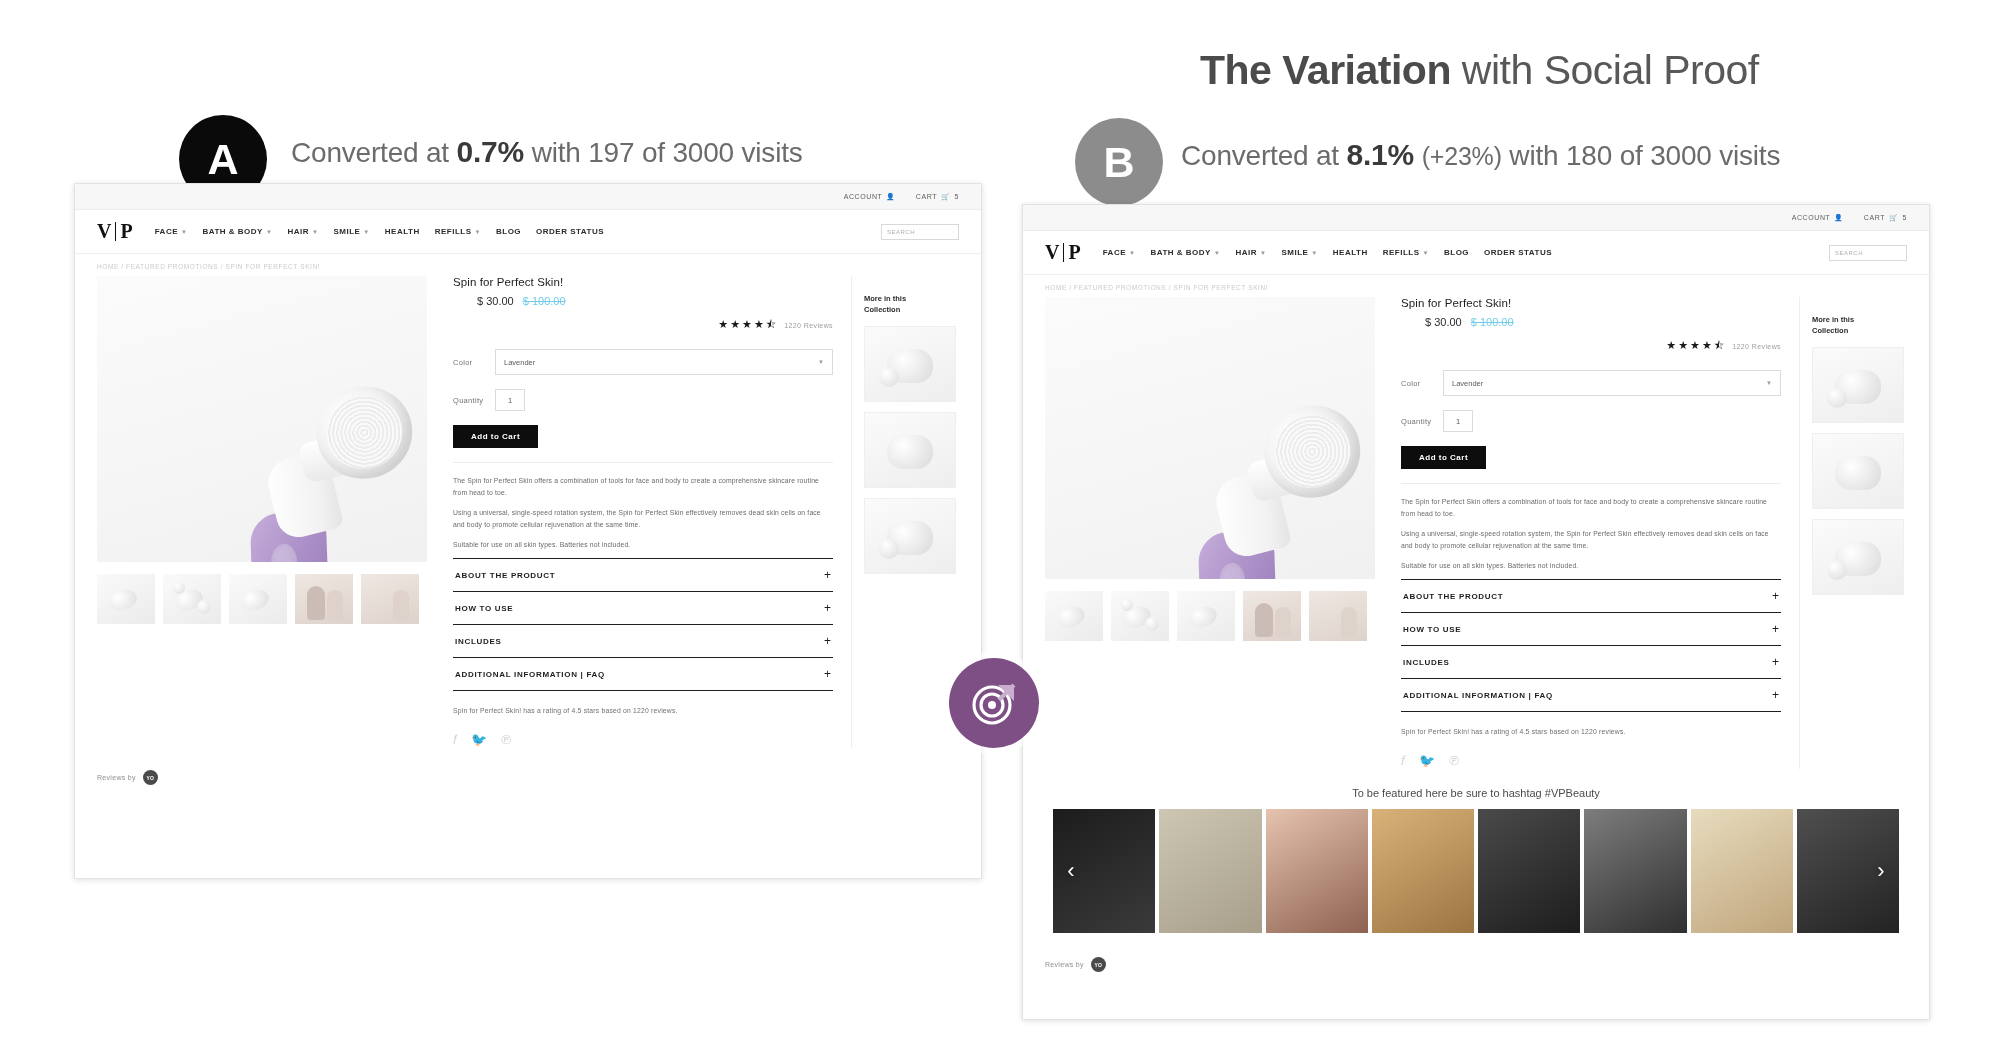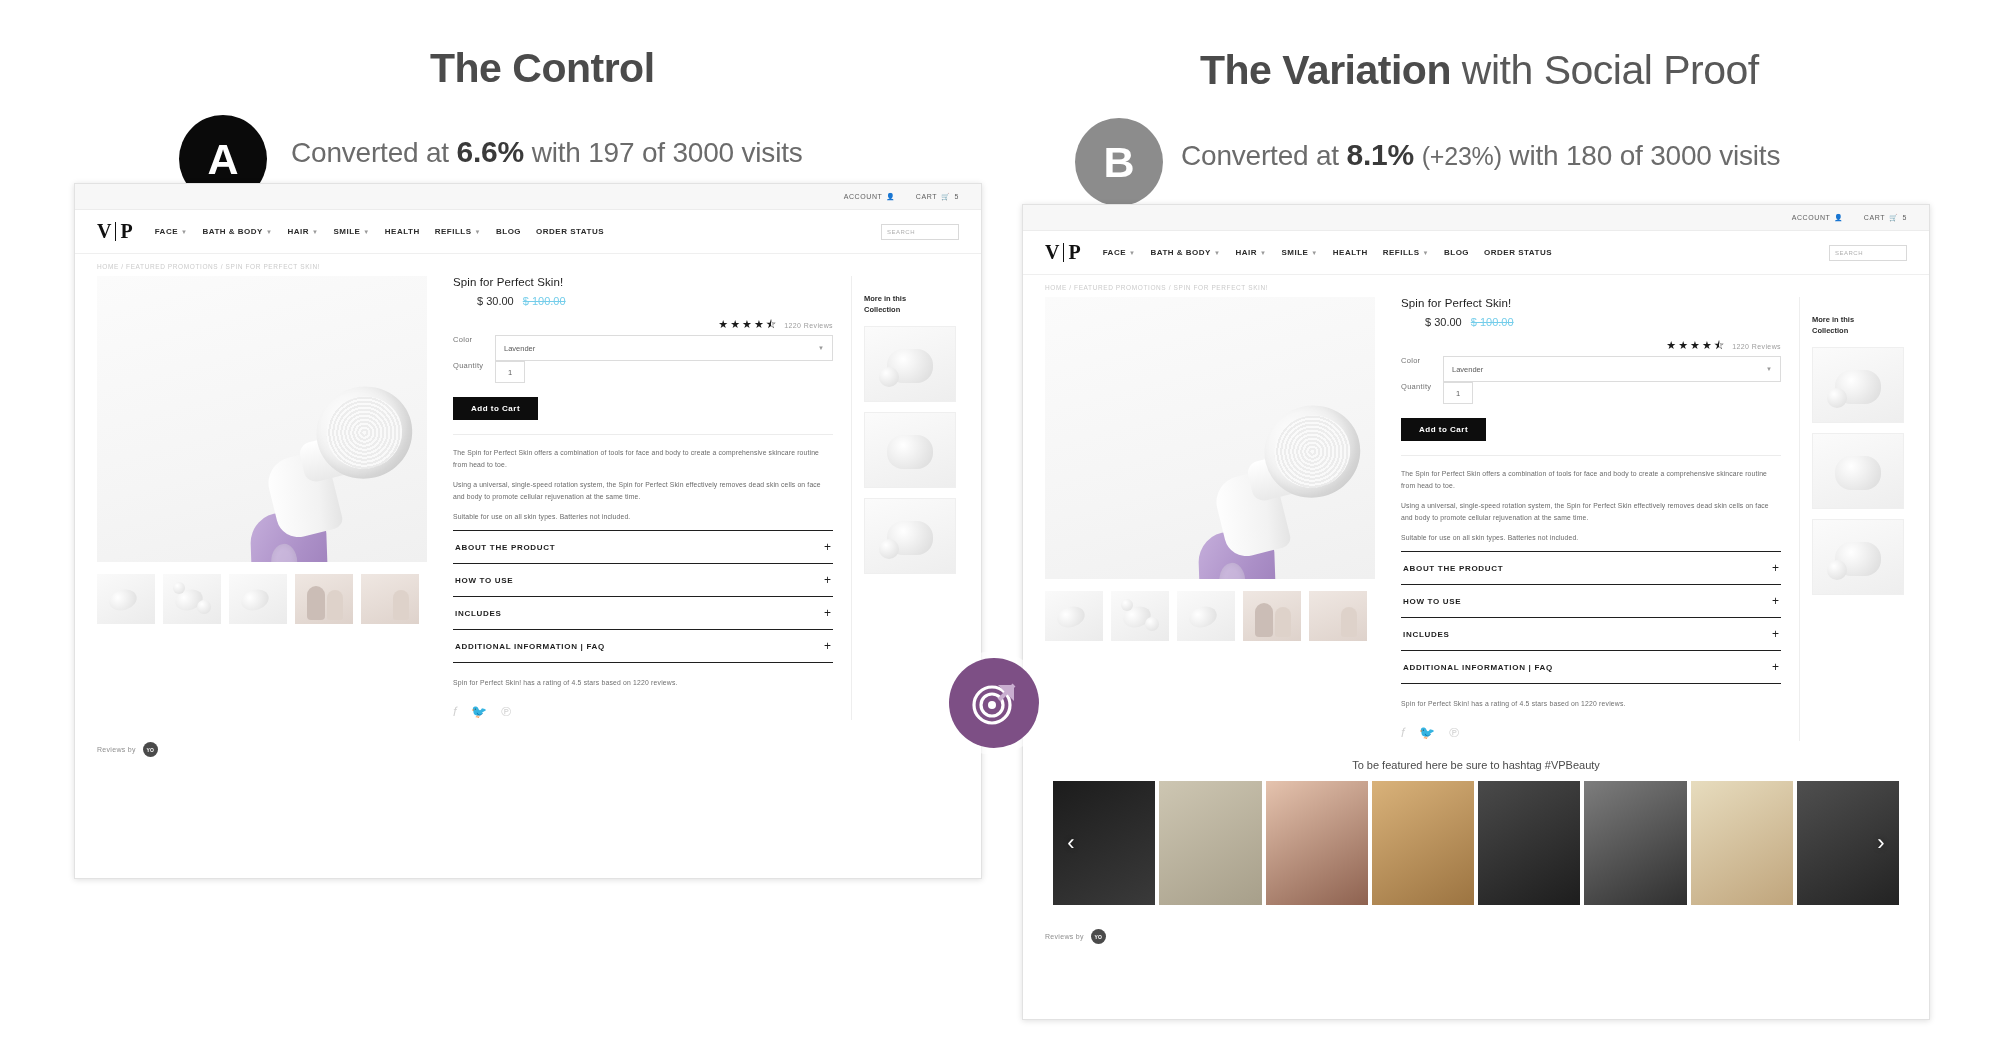--- a/index.html
+++ b/index.html
@@ -161,21 +161,21 @@
   .thumb .p2 { position:absolute; width:16px; height:30px; left:32px; top:16px; background:#ded2ca; border-radius:8px 8px 3px 3px; }
 
   .p-title { font-size: 11.5px; font-weight: 400; color: #1d1d1d; letter-spacing:.1px; }
   .p-price { margin-top: 7px; font-size: 11px; color: #2c2c2c; padding-left: 24px; }
   .p-price .was { color: #74cdea; text-decoration: line-through; margin-left:6px; }
 
   .rating-row { display:flex; align-items:center; justify-content:flex-end; gap:6px; margin-top: 9px; }
   .stars { color: #1b1b1b; font-size: 11px; letter-spacing: 2px; }
   .rv-count { font-size: 7px; color: #9d9d9d; letter-spacing:.4px; }
 
-  .field-row { display:flex; align-items:flex-start; }
+  .field-row { display:flex; align-items:center; margin-top: 14px; }
   .field-label { width: 42px; font-size: 7.5px; color: #737373; letter-spacing:.3px; }
   .select-box {
     flex: 1; height: 22px; border: 1px solid #dcdcdc; background:#fff;
     display:flex; align-items:center; justify-content:space-between;
     padding: 12px 8px; font-size: 7.5px; color: #5a5a5a;
   }
   .qty-box {
     width: 30px; height: 22px; border: 1px solid #dcdcdc; background:#fff;
     display:flex; align-items:center; justify-content:center; font-size: 7.5px; color:#5a5a5a;
   }
@@ -241,28 +241,25 @@
 </head>
 <body>
 
 <div class="stage">
 
   <svg class="connector">
     <line x1="500" y1="450" x2="975" y2="702" stroke="#7d4f85" stroke-width="7"></line>
     <line x1="1013" y1="702" x2="1442" y2="447" stroke="#7d4f85" stroke-width="7"></line>
   </svg>
 
-  <div class="variant-title" style="left:430px; top:45px;">
-    <span class="strong">The Control</span><span class="light"></span>
-  </div>
   <div class="badge-circle badge-a" style="left:179px; top:115px;">
     <span>A</span>
   </div>
   <div class="variant-sub" style="left:291px; top:135px;">
-    <span>Converted at </span><b>6.6%</b><span> with 197 of 3000 visits</span>
+    <span>Converted at </span><b>0.7%</b><span> with 197 of 3000 visits</span>
   </div>
 
   <div class="variant-title" style="left:1200px; top:47px;">
     <span class="strong">The Variation</span><span class="light"> with Social Proof</span>
   </div>
   <div class="badge-circle badge-b" style="left:1075px; top:118px;">
     <span>B</span>
   </div>
   <div class="variant-sub" style="left:1181px; top:138px;">
     <span>Converted at </span><b>8.1%</b> <span class="delta">(+23%)</span><span> with 180 of 3000 visits</span>

